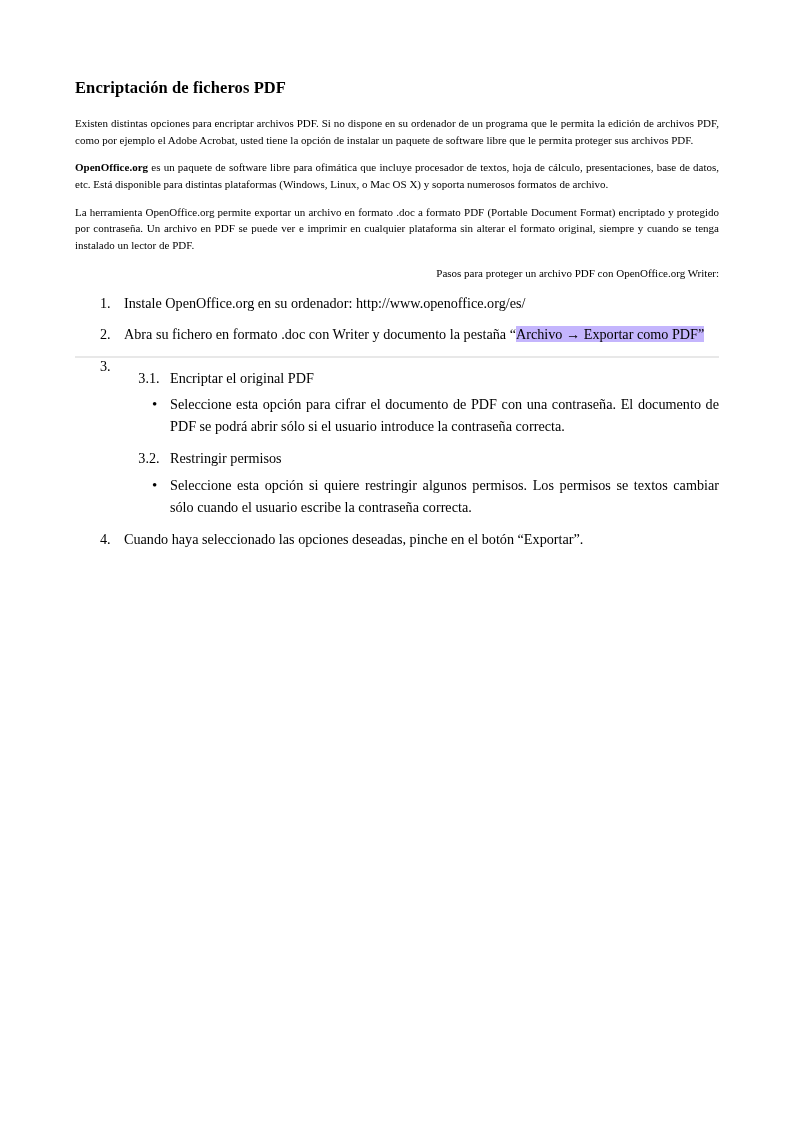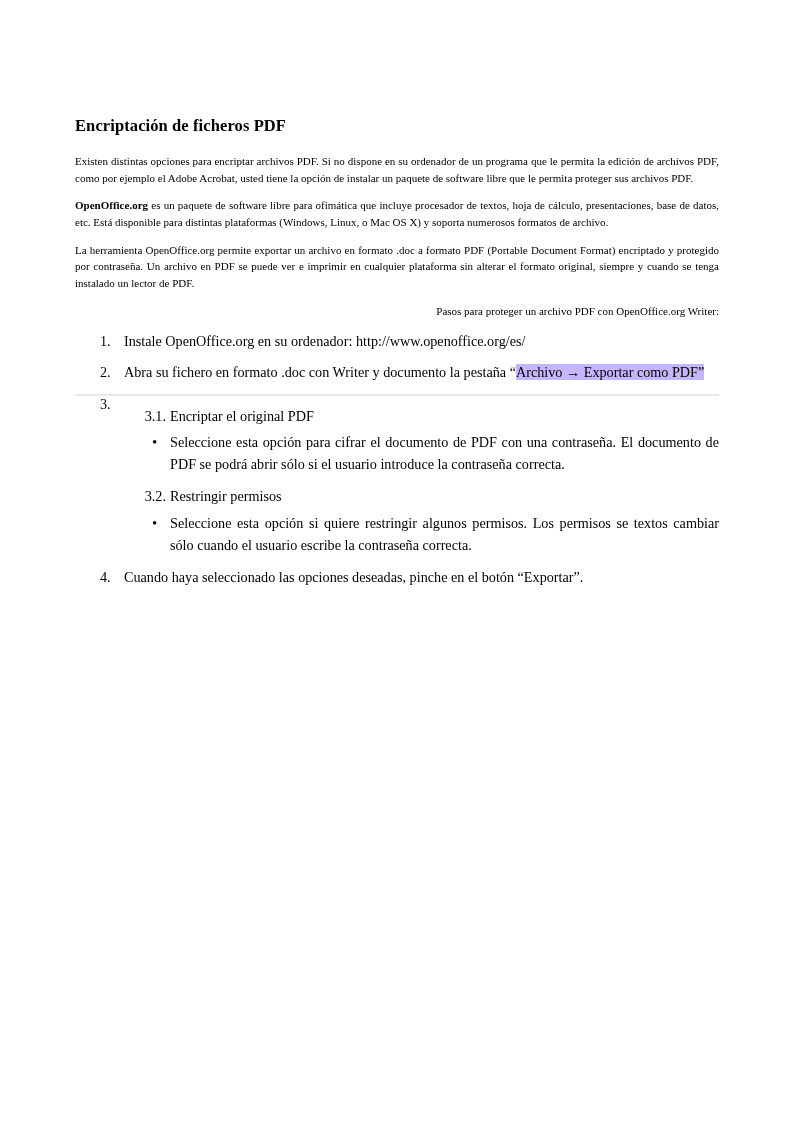--- a/index.html
+++ b/index.html
@@ -14,21 +14,20 @@
     background: #ffffff;
     overflow: hidden;
     font-family: "Liberation Serif", "DejaVu Serif", serif;
     color: #000000;
   }
   .content {
     position: absolute;
     left: 75px;
     top: 78px;
     width: 644px;
-    margin-top: 38px;
   }
   h1.doc-title {
     font-size: 16.5px;
     font-weight: bold;
     margin: 0 0 17px 0;
     line-height: 1.2;
     letter-spacing: 0.1px;
   }
   p.para {
     font-size: 11px;
@@ -89,21 +88,21 @@
     line-height: 1.52;
     padding-left: 95px;
     margin-bottom: 4px;
     text-align: left;
   }
   li.substep > .subnum {
     position: absolute;
     left: 57px;
     top: 0;
     width: 34px;
-    text-align: right;
+    text-align: center;
   }
 
   
   ul.bullets {
     list-style: none;
     margin: 5px 0 11px 0;
     padding: 0;
   }
   li.bullet {
     position: relative;

